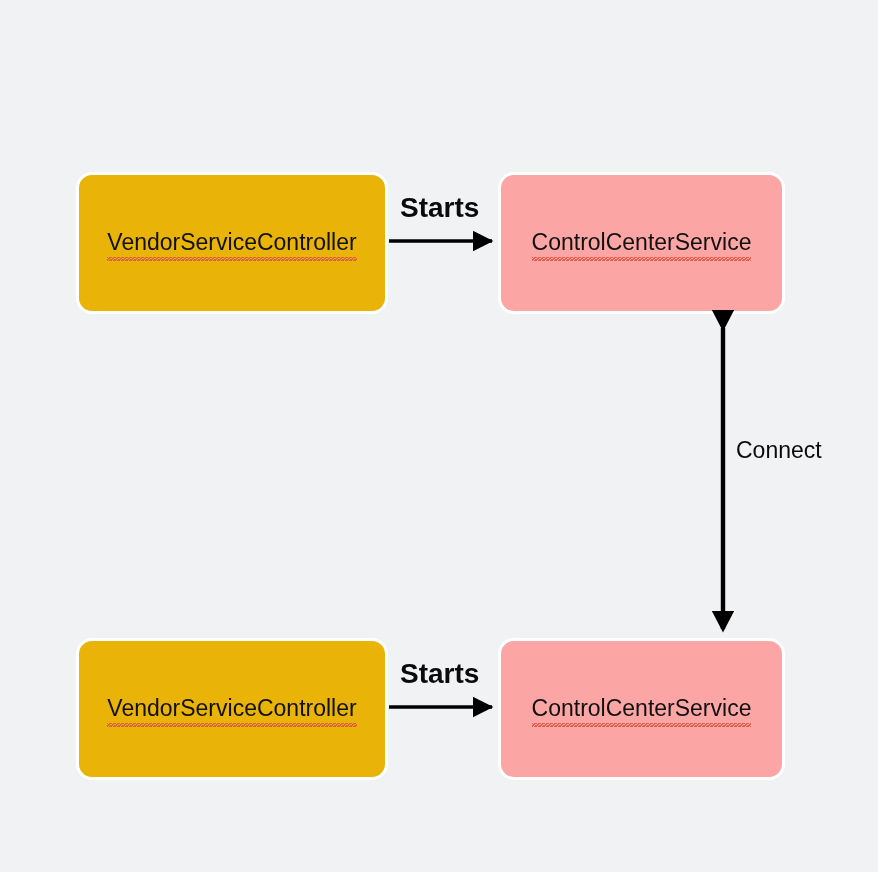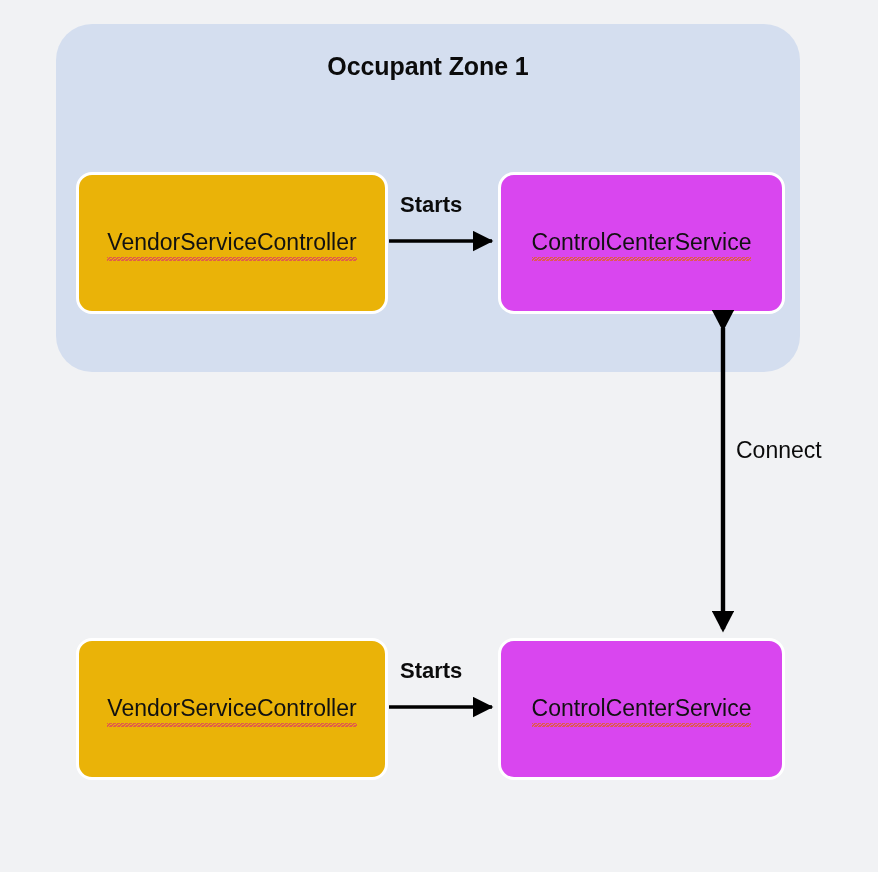--- a/index.html
+++ b/index.html
@@ -45,21 +45,21 @@
   .node {
     position: absolute;
     box-sizing: border-box;
     border: 3px solid #ffffff;
     border-radius: 16px;
     display: flex;
     align-items: center;
     justify-content: center;
   }
   .node.purple { background: #eab308; }
-  .node.green  { background: #d946ef; }
+  .node.green  { background: #fca5a5; }
 
   .node-label {
     font-size: 23px;
     color: #111111;
     white-space: nowrap;
     position: relative;
     padding-bottom: 2px;
   }
   
   .node-label::after {
@@ -81,21 +81,21 @@
   
   #node-vendor-1 { left: 76px;  top: 172px; width: 312px; height: 142px; }
   #node-control-1{ left: 498px; top: 172px; width: 287px; height: 142px; }
   
   #node-vendor-2 { left: 76px;  top: 638px; width: 312px; height: 142px; }
   #node-control-2{ left: 498px; top: 638px; width: 287px; height: 142px; }
 
   
   .edge-label {
     position: absolute;
-    font-size: 22px;
+    font-size: 28px;
     font-weight: bold;
     color: #0b0b0b;
     white-space: nowrap;
   }
   #label-starts-1 { left: 400px; top: 192px; }
   #label-starts-2 { left: 400px; top: 658px; }
   #label-connect  { left: 736px; top: 437px; font-weight: normal; font-size: 23px; }
 
   
   #arrow-layer {
@@ -105,23 +105,20 @@
     width: 878px;
     height: 872px;
     pointer-events: none;
   }
 </style>
 </head>
 <body>
 
 <div id="canvas">
 
-  <div class="zone" id="zone-1">
-    <div class="zone-title">Occupant Zone 1</div>
-  </div>
 
   <div class="node purple" id="node-vendor-1">
     <span class="node-label">VendorServiceController</span>
   </div>
 
   <div class="node green" id="node-control-1">
     <span class="node-label">ControlCenterService</span>
   </div>
 
   <div class="edge-label" id="label-starts-1">Starts</div>

